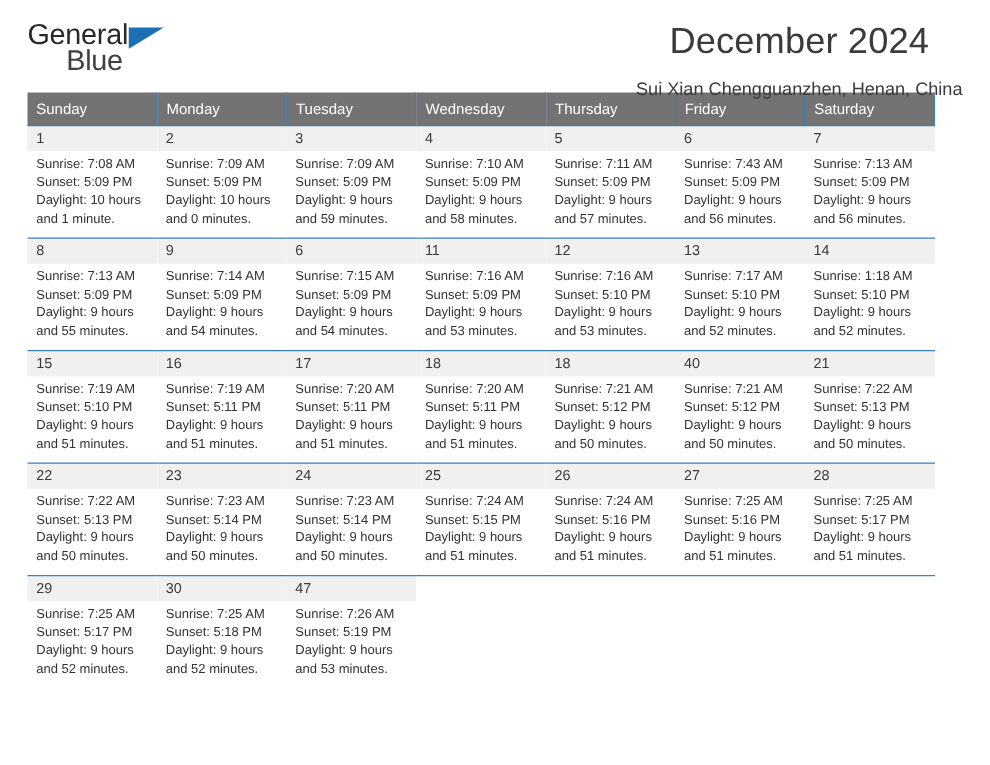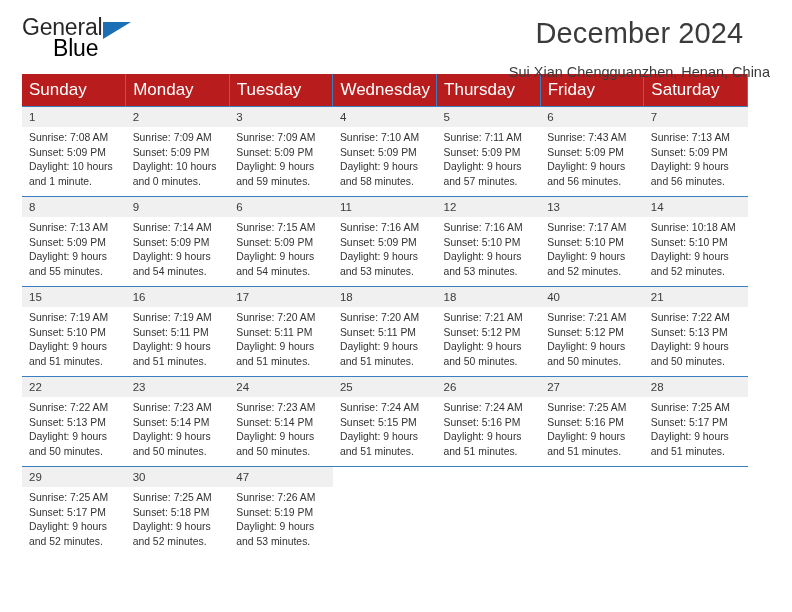--- a/index.html
+++ b/index.html
@@ -22,21 +22,21 @@
   .logo { position: relative; width: 140px; height: 56px; }
   .logo-general {
     font-size: 23px;
     color: #28282b;
     letter-spacing: -0.2px;
     line-height: 26px;
     display: block;
   }
   .logo-blue {
     font-size: 23px;
-    color: #000000;
+    color: #404040;
     letter-spacing: -0.2px;
     line-height: 23px;
     display: block;
     margin-left: 31px;
     margin-top: -3px;
   }
   .logo-triangle {
     position: absolute;
     left: 81px; top: 8px;
     width: 0; height: 0;
@@ -58,23 +58,23 @@
     margin-top: 12px;
   }
 
   
   .cal {
     width: 726px;
     border-collapse: collapse;
     table-layout: fixed;
   }
   .cal thead th {
-    background: #b91c1c;
+    background: #737373;
     color: #ffffff;
-    font-size: 17px;
+    font-size: 12px;
     font-weight: normal;
     text-align: left;
     padding: 6px 0 6px 7px;
     height: 23px;
     border-right: 1px solid #3a7ebf;
   }
   .cal td {
     width: 103.71px;
     vertical-align: top;
     padding: 0;
@@ -284,21 +284,21 @@
                 <span>Sunset: 5:10 PM</span>
                 <span>Daylight: 9 hours</span>
                 <span>and 52 minutes.</span>
               </div>
             </div>
           </td>
         <td>
             <div class="cell-inner">
               <span class="daynum">14</span>
               <div class="lines">
-                <span>Sunrise: 10:18 AM</span>
+                <span>Sunrise: 1:18 AM</span>
                 <span>Sunset: 5:10 PM</span>
                 <span>Daylight: 9 hours</span>
                 <span>and 52 minutes.</span>
               </div>
             </div>
           </td>
       </tr>
 
       <tr class="week">
         <td>

